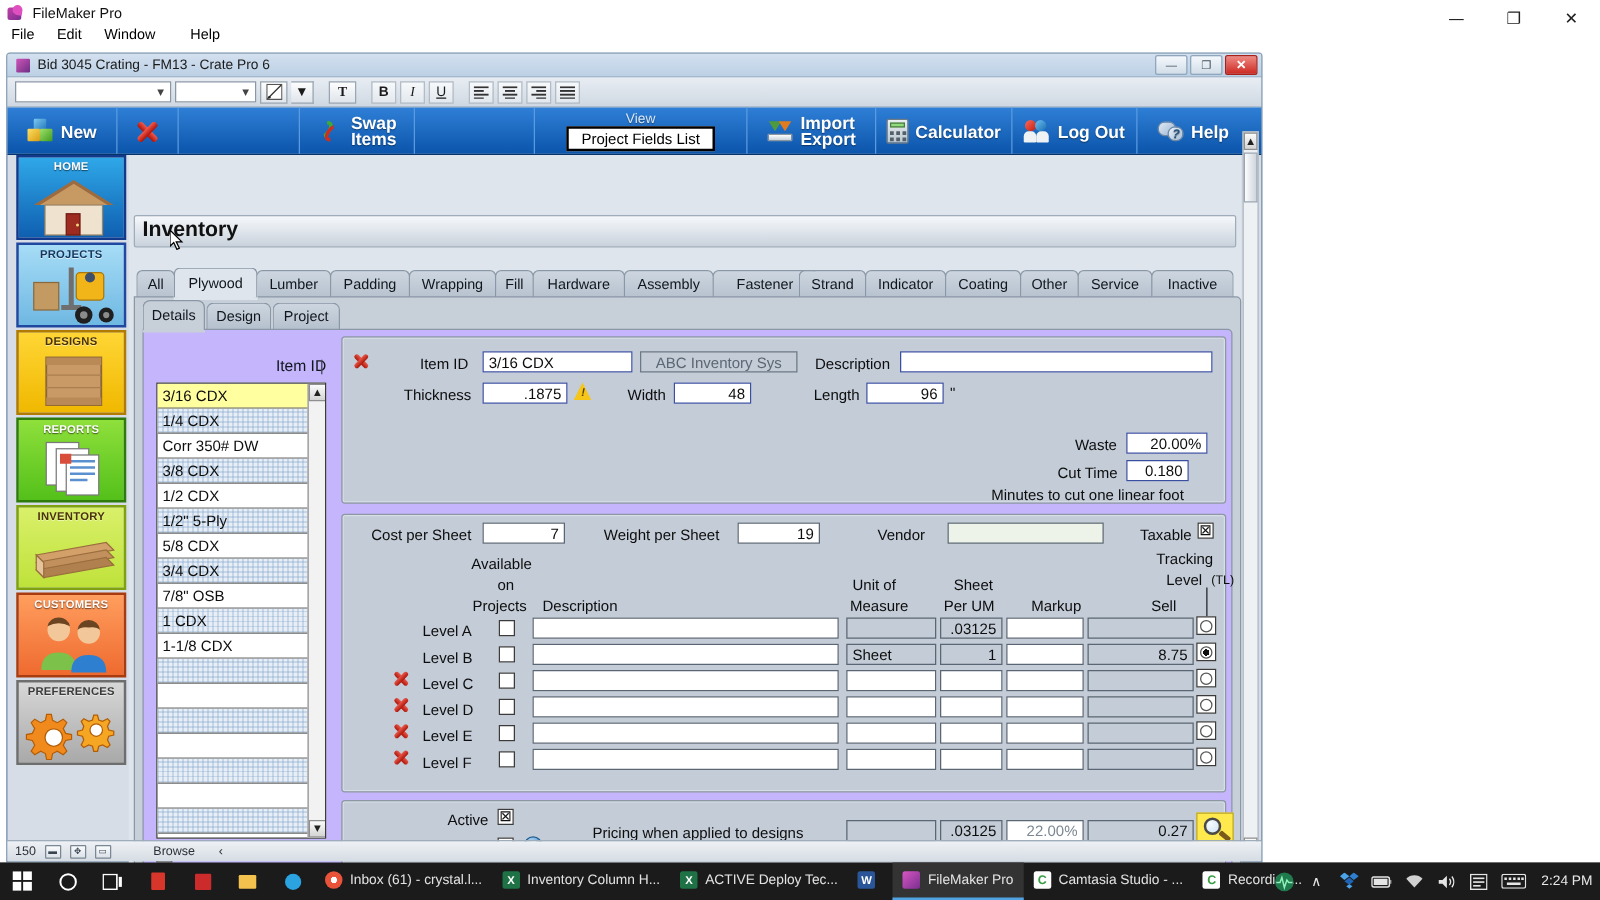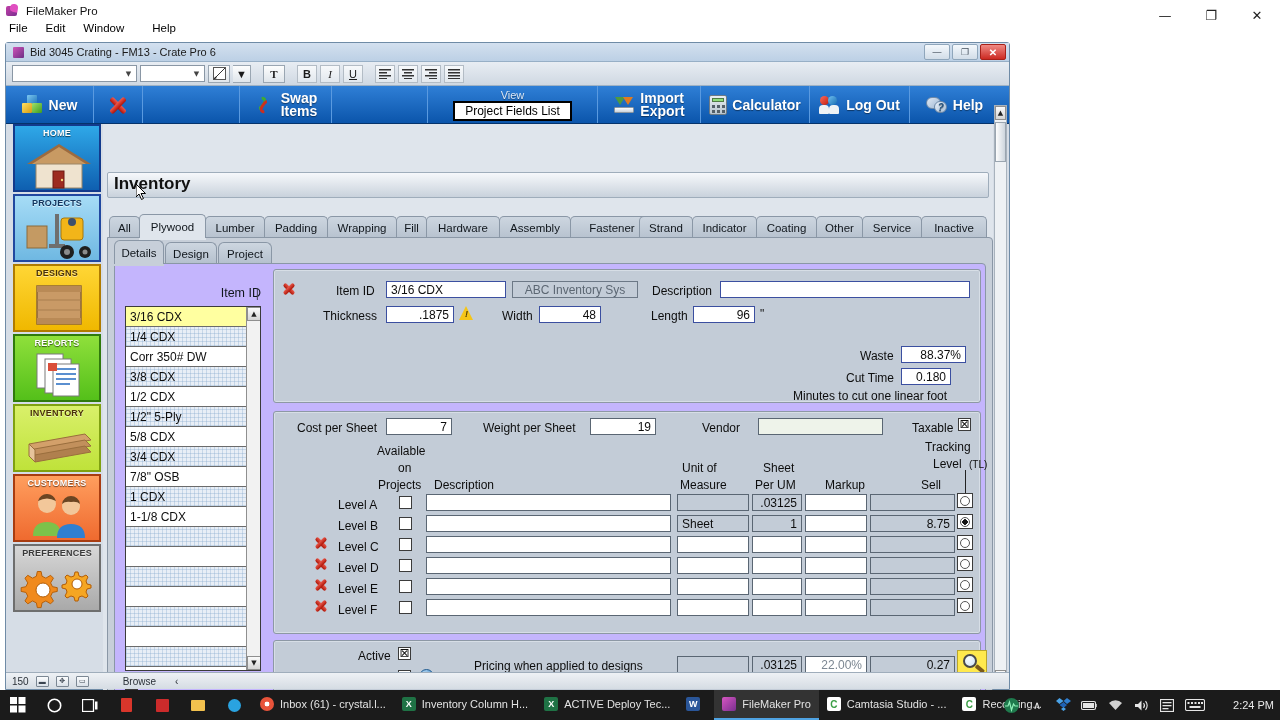--- a/index.html
+++ b/index.html
@@ -761,21 +761,21 @@
                 </span>
 
               <span class="lbl" style="left:228px; top:39px">Width</span>
               <span class="fld right" style="left:265px; top:36px; width:62px">48</span>
 
               <span class="lbl" style="left:377px; top:39px">Length</span>
               <span class="fld right" style="left:419px; top:36px; width:62px">96</span>
               <span class="lbl" style="left:486px; top:37px">"</span>
 
               <span class="lbl" style="left:586px; top:79px">Waste</span>
-              <span class="fld right" style="left:627px; top:76px; width:65px">88.37%</span>
+              <span class="fld right" style="left:627px; top:76px; width:65px">20.00%</span>
 
               <span class="lbl" style="left:572px; top:101px">Cut Time</span>
               <span class="fld right" style="left:627px; top:98px; width:50px">0.180</span>
               <span class="lbl" style="left:519px; top:119px">Minutes to cut one linear foot</span>
             </div>
 
             <div class="block" style="left:158px; top:147px; width:708px; height:223px;">
 
               <span class="lbl" style="left:23px; top:9px">Cost per Sheet</span>
               <span class="fld right white-plain" style="left:112px; top:6px; width:66px">7</span>
@@ -1029,17 +1029,17 @@
             <g fill="#e5e5e5">
               <rect x="2.5" y="3" width="2" height="2"></rect>
               <rect x="6" y="3" width="2" height="2"></rect>
               <rect x="9.5" y="3" width="2" height="2"></rect>
               <rect x="13" y="3" width="2" height="2"></rect>
               <rect x="16" y="3" width="2" height="2"></rect>
               <rect x="4.5" y="7" width="11" height="2"></rect>
             </g>
           </svg>
       </span>
-      <span style="margin-left:18px">2:24 PM</span>
+      <span style="margin-left:2px">2:24 PM</span>
     </div>
   </div>
 
 </div>
 
 </body></html>

